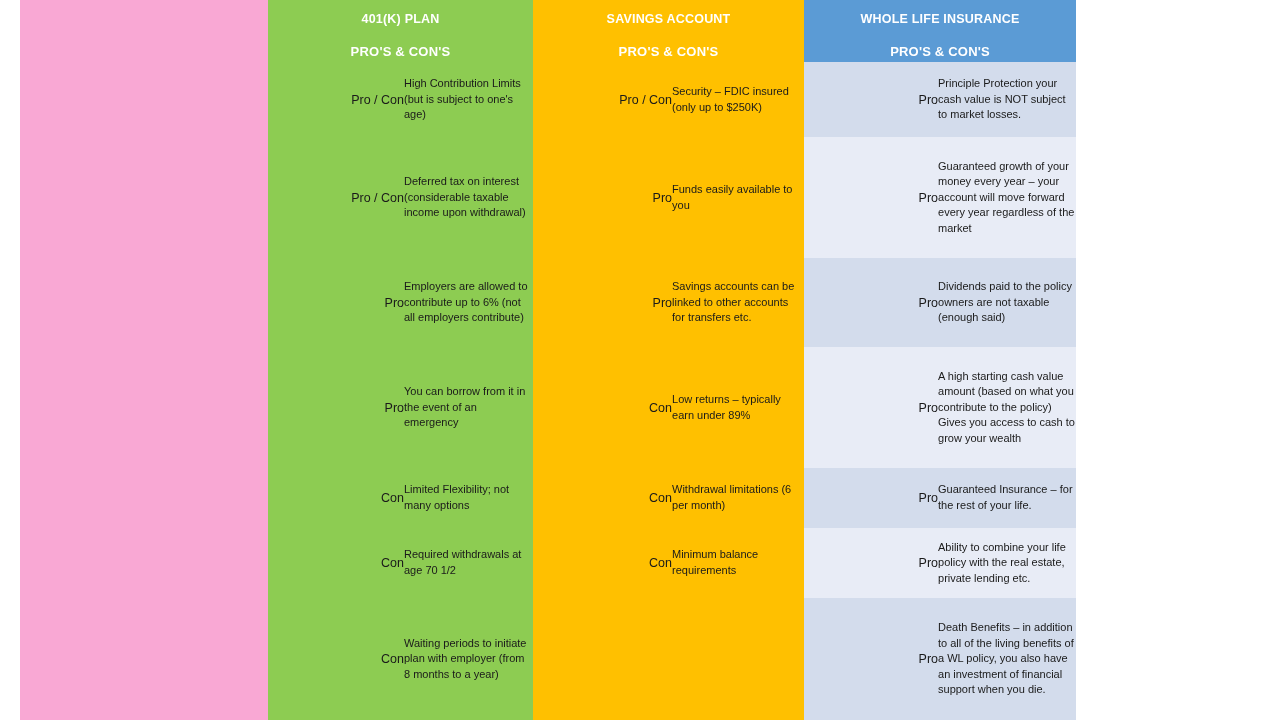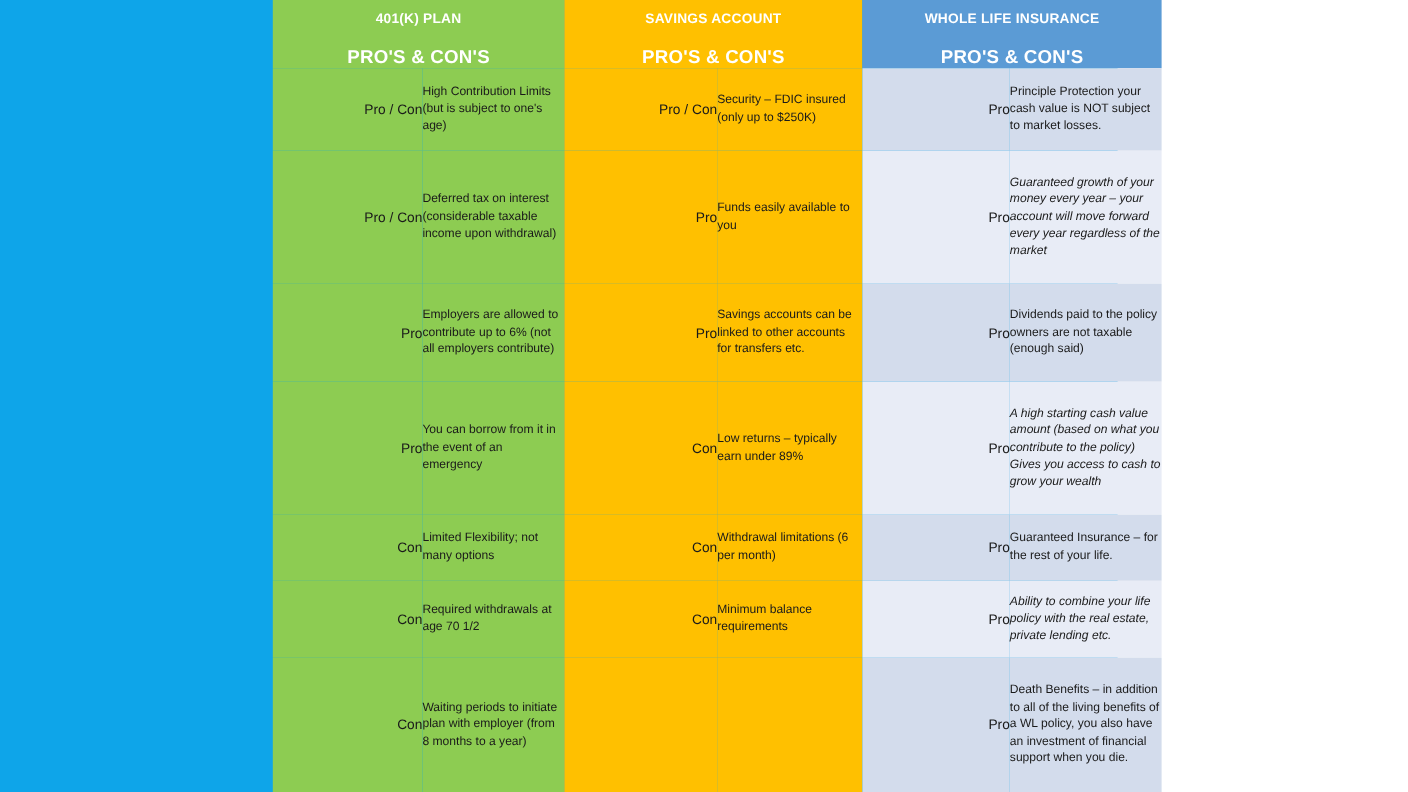--- a/index.html
+++ b/index.html
@@ -9,21 +9,22 @@
     height: 720px;
     background: #FFFFFF;
     font-family: "Liberation Sans", sans-serif;
     overflow: hidden;
   }
 
   #canvas {
     position: relative;
     width: 1016px;
     height: 720px;
-    background: #0ea5e9;
+    background: #f9a8d4;
+    margin-left: 20px;
   }
 
   
   #comparison-table {
     position: absolute;
     left: 248px;
     top: 0px;
     width: 808px;
     border-collapse: collapse;
     table-layout: fixed;
@@ -54,21 +55,21 @@
     letter-spacing: .2px;
   }
   .hdr .hdr-title {
     display: block;
     font-size: 12.5px;
     line-height: 1;
     padding-top: 9px;
   }
   .hdr .hdr-sub {
     display: block;
-    font-size: 17px;
+    font-size: 13px;
     line-height: 1;
     padding-top: 19px;
   }
   .hdr-green { background: #8DCC52; border-right: 2px solid #FFFFFF; }
   .hdr-gold  { background: #FFC000; border-right: 2px solid #FFFFFF; }
   .hdr-blue  { background: #5B9BD5; }
 
   
   .verdict {
     text-align: right;
@@ -88,21 +89,21 @@
   .g-detail  { background: #8DCC52; border-right: 3px solid #FFFFFF; }
 
   
   .o-verdict { background: #FFC000; border-right: 2px solid #FFFFFF; }
   .o-detail  { background: #FFC000; border-right: 3px solid #FFFFFF; }
 
   
   .b-verdict-dark  { background: #D3DCEC; }
   .b-detail-dark   { background: #D3DCEC; }
   .b-verdict-light { background: #E8ECF6; }
-  .b-detail-light  { background: #E8ECF6; font-style: italic; }
+  .b-detail-light  { background: #E8ECF6; }
 
   
   tr.body-row > td { border-bottom: 2px solid #FFFFFF; }
   tr.body-row.last-row > td { border-bottom: 0; }
 
   
   tr.first-body > td { border-top: 3px solid #FFFFFF; }
 
   .detail.empty { font-size: 0; }
 </style>

